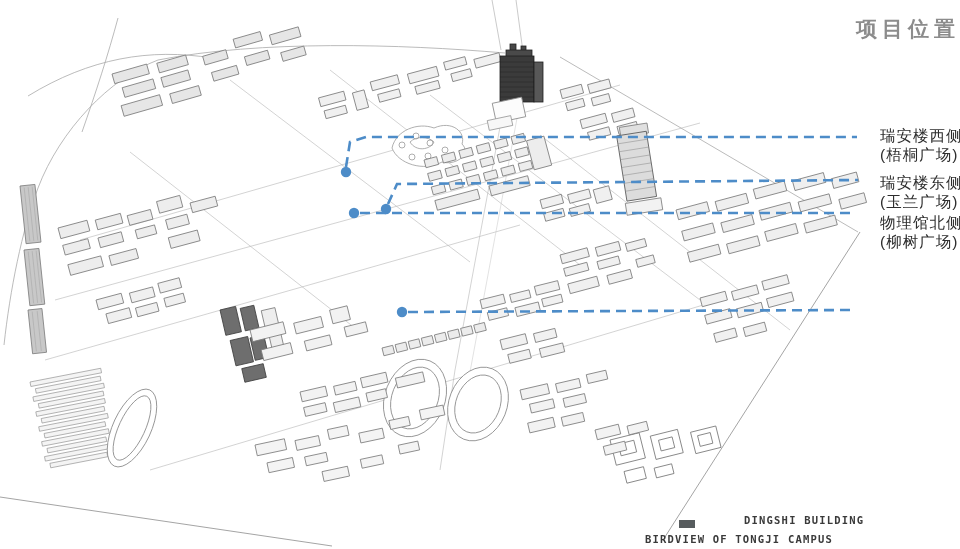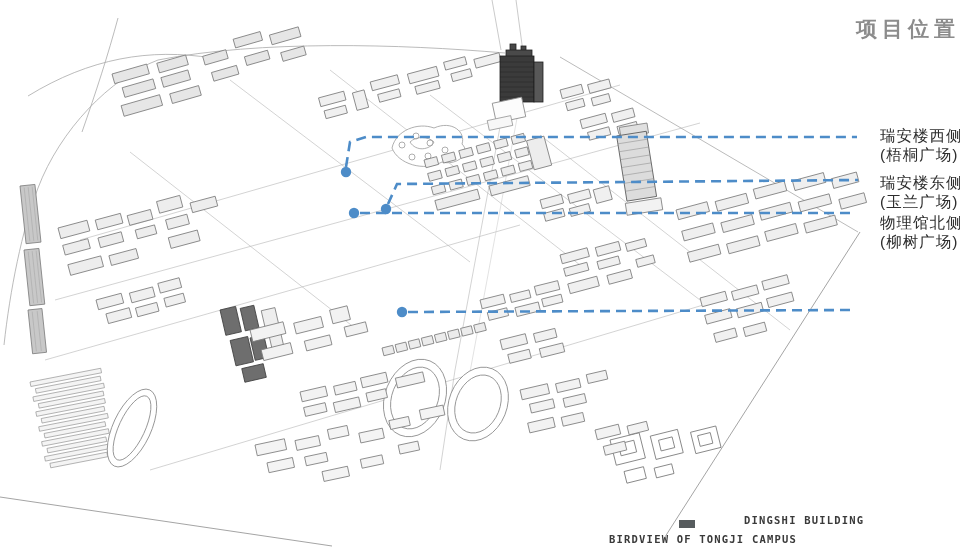--- a/index.html
+++ b/index.html
@@ -24,21 +24,21 @@
   .anno-label{
     position:absolute;color:var(--label-color);
     font-size:15.5px;line-height:19px;letter-spacing:1px;white-space:nowrap;
   }
   .anno-line{fill:none;stroke:var(--annotation);stroke-width:2.6;stroke-dasharray:10 6;}
   .anno-dot{fill:var(--annotation);stroke:none;}
   .legend{position:absolute;z-index:3;color:var(--legend-color);
     font-family:"DejaVu Sans Mono", monospace;font-size:10.5px;letter-spacing:1.2px;font-weight:700;}
   #legend-swatch{position:absolute;left:679px;top:520px;width:16px;height:8px;background:var(--swatch);}
   #legend-line1{left:701px;top:514px;margin-left:43px;}
-  #legend-line2{left:609px;top:533px;}
+  #legend-line2{left:645px;top:533px;}
 </style>
 </head>
 <body style="--annotation: #4d8cc8; --title-color: #8c8c8c; --label-color: #2d2d2d; --legend-color: #3a3a3a; --swatch: #575c5e;">
 
 <svg id="campus-svg" width="960" height="549" viewBox="0 0 960 549">
 
   <g stroke="#a9a9a9" fill="none" stroke-width="0.8">
     <path d="M 158,60 C 110,78 60,130 38,188 C 22,230 10,290 4,345"></path>
     <path d="M 158,60 C 260,40 400,44 505,53"></path>
     <path d="M 560,57 L 858,232"></path>

